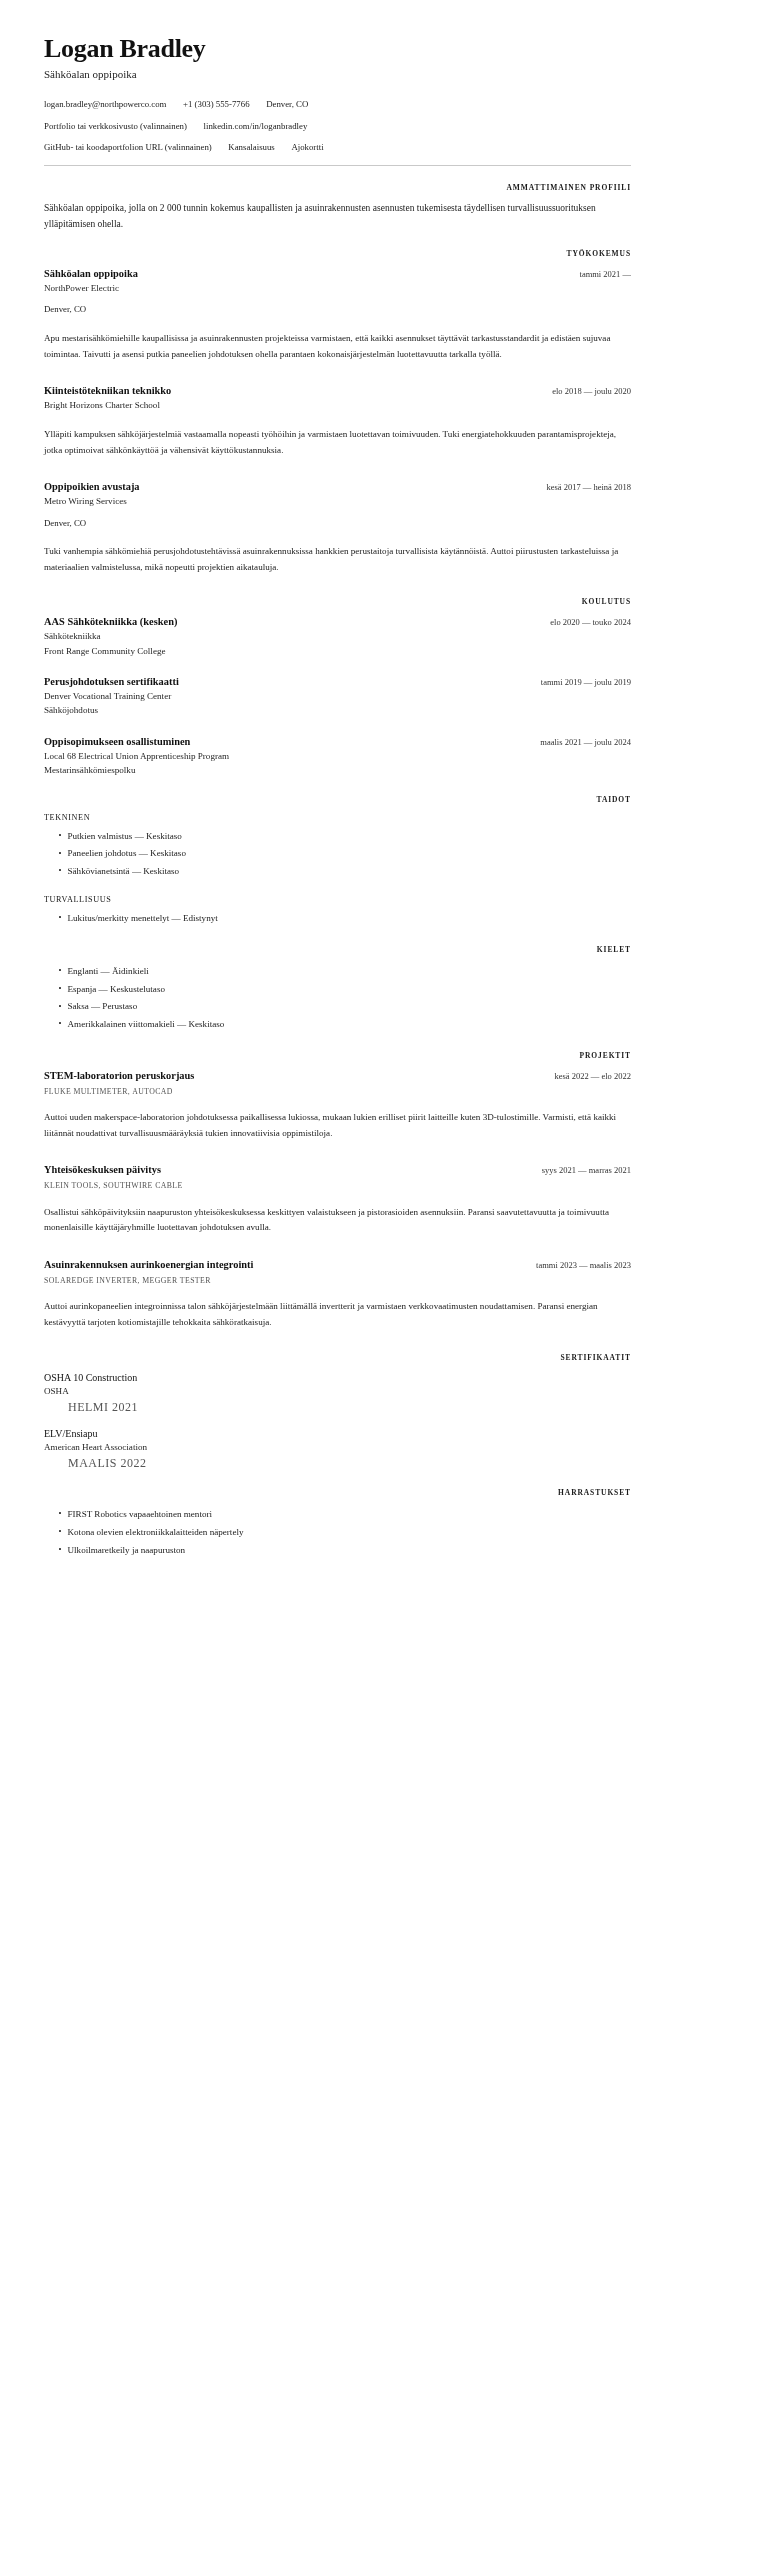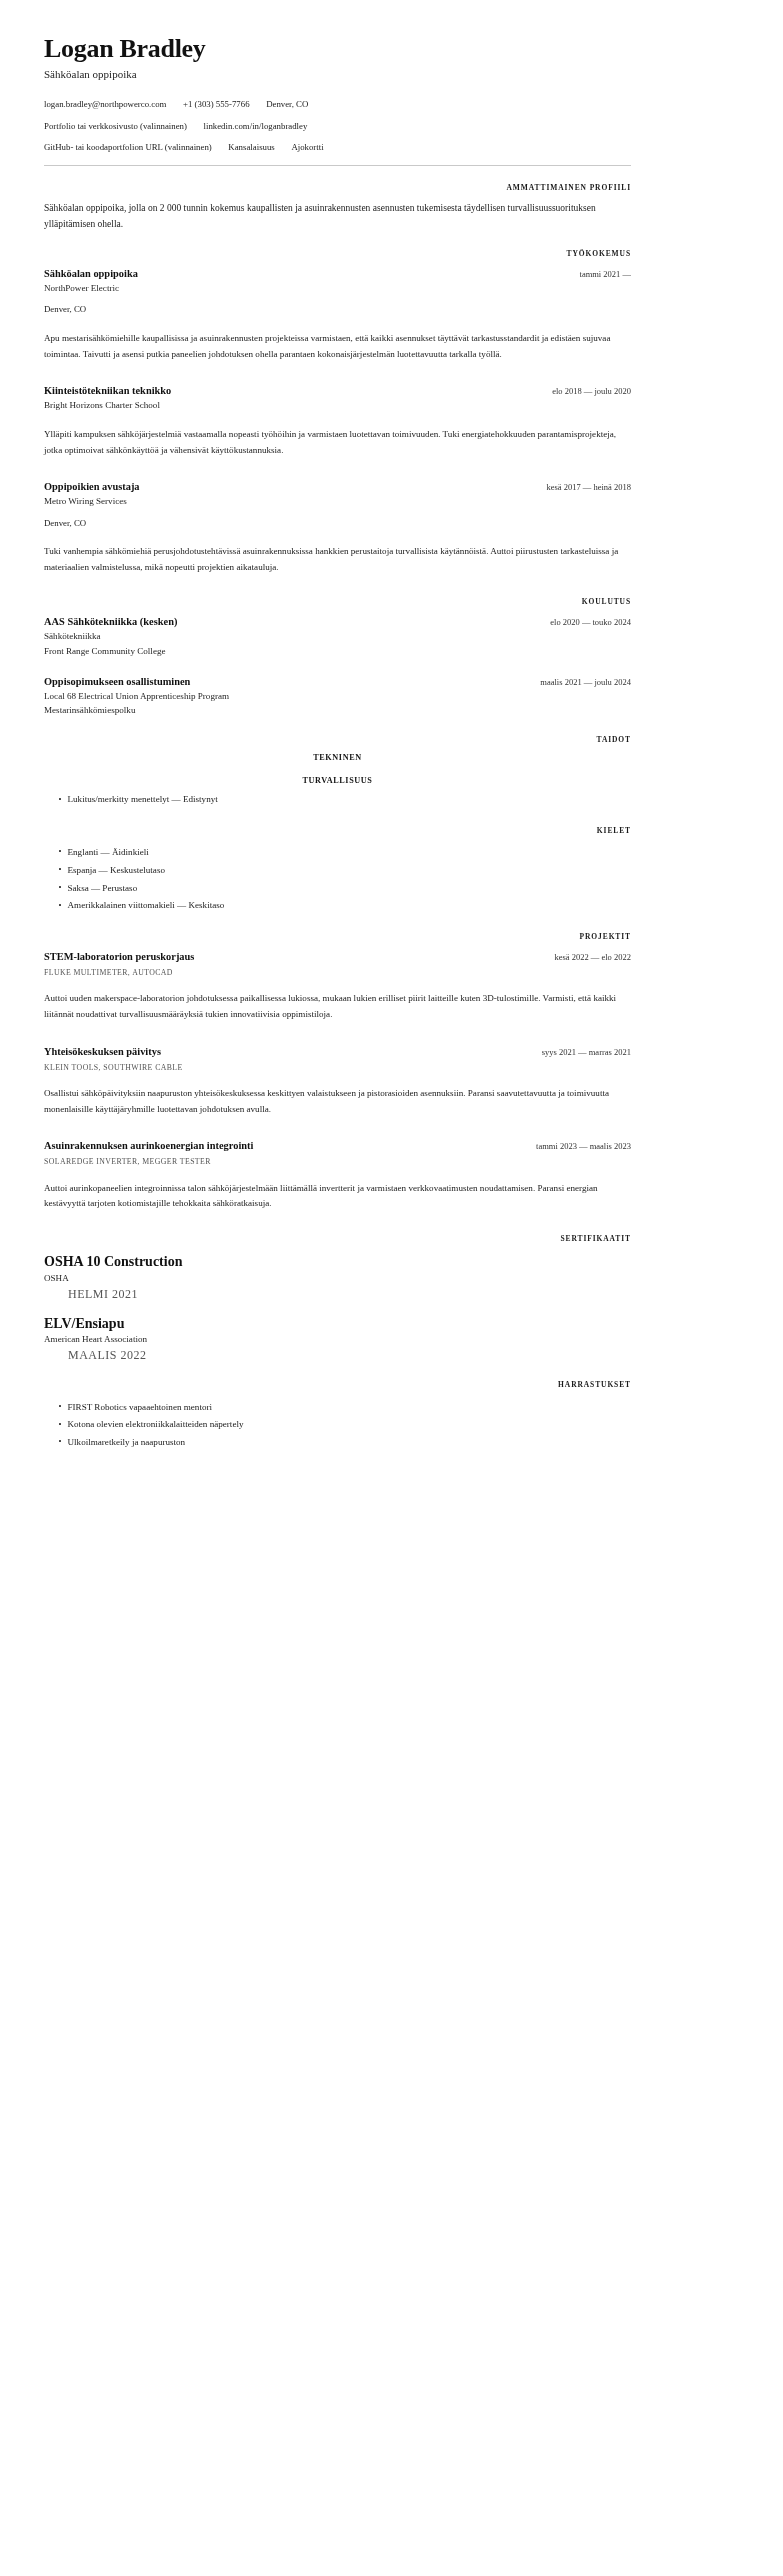--- a/index.html
+++ b/index.html
@@ -124,26 +124,25 @@
     color: #1b1b1b;
     margin: 14.4px 0 0 0;
     max-width: 575px;
   }
   .entry-gap-lg { margin-bottom: 22px; }
   .entry-gap-md { margin-bottom: 17px; }
 
   
   .sub-heading {
     font-size: 8.2px;
-    font-weight: bold;
+    font-weight: normal;
     letter-spacing: 0.6px;
     text-transform: uppercase;
     color: #151515;
     margin: 14.4px 0 5.9px 0;
-    text-align: center;
   }
   ul.bullets {
     margin: 0 0 2.6px 0;
     padding-left: 14.4px;
     list-style: none;
   }
   ul.bullets li {
     font-size: 9.1px;
     line-height: 1.95;
     color: #1b1b1b;
@@ -155,22 +154,22 @@
     position: absolute;
     left: 0;
     top: -0.7px;
     color: #222;
     font-size: 8.5px;
   }
 
   
   .cert { margin-bottom: 12.4px; }
   .cert-name {
-    font-size: 14px;
-    font-weight: bold;
+    font-size: 10px;
+    font-weight: normal;
     color: #111111;
     line-height: 1.4;
   }
   .cert-issuer {
     font-size: 9.1px;
     color: #1f1f1f;
     line-height: 1.5;
   }
   .cert-date {
     font-size: 12px;
@@ -254,35 +253,48 @@
 
     <div class="entry entry-gap-md">
       <div class="entry-head">
         <div class="entry-title">AAS Sähkötekniikka (kesken)</div>
         <div class="entry-date">elo 2020 — touko 2024</div>
       </div>
       <div class="entry-org">Sähkötekniikka</div>
       <div class="entry-org">Front Range Community College</div>
     </div>
 
+    <div class="entry entry-gap-md">
+      <div class="entry-head">
+        <div class="entry-title">Perusjohdotuksen sertifikaatti</div>
+        <div class="entry-date">tammi 2019 — joulu 2019</div>
+      </div>
+      <div class="entry-org">Denver Vocational Training Center</div>
+      <div class="entry-org">Sähköjohdotus</div>
+    </div>
 
     <div class="entry entry-gap-md">
       <div class="entry-head">
         <div class="entry-title">Oppisopimukseen osallistuminen</div>
         <div class="entry-date">maalis 2021 — joulu 2024</div>
       </div>
       <div class="entry-org">Local 68 Electrical Union Apprenticeship Program</div>
       <div class="entry-org">Mestarinsähkömiespolku</div>
     </div>
   </section>
 
   <section class="section">
     <div class="section-title">Taidot</div>
 
     <div class="sub-heading tight">Tekninen</div>
+    <ul class="bullets">
+      <li>Putkien valmistus — Keskitaso</li>
+      <li>Paneelien johdotus — Keskitaso</li>
+      <li>Sähkövianetsintä — Keskitaso</li>
+    </ul>
 
     <div class="sub-heading">Turvallisuus</div>
     <ul class="bullets">
       <li>Lukitus/merkitty menettelyt — Edistynyt</li>
     </ul>
   </section>
 
   <section class="section">
     <div class="section-title">Kielet</div>
     <ul class="bullets">

